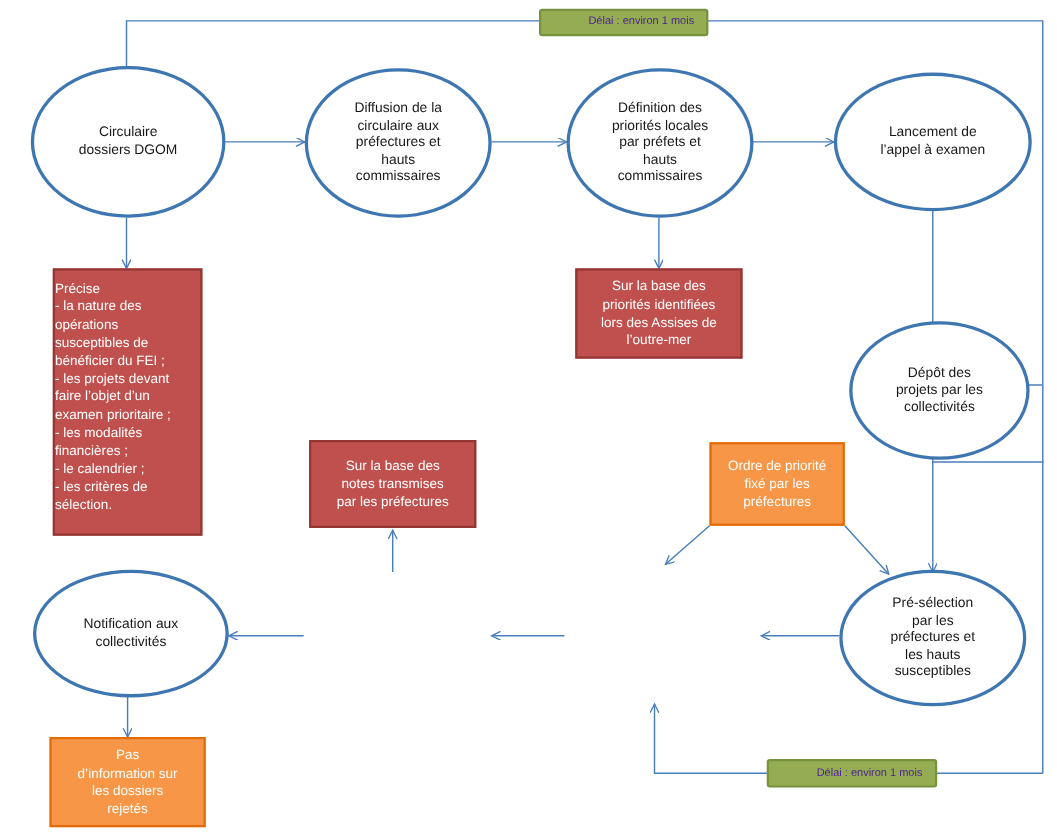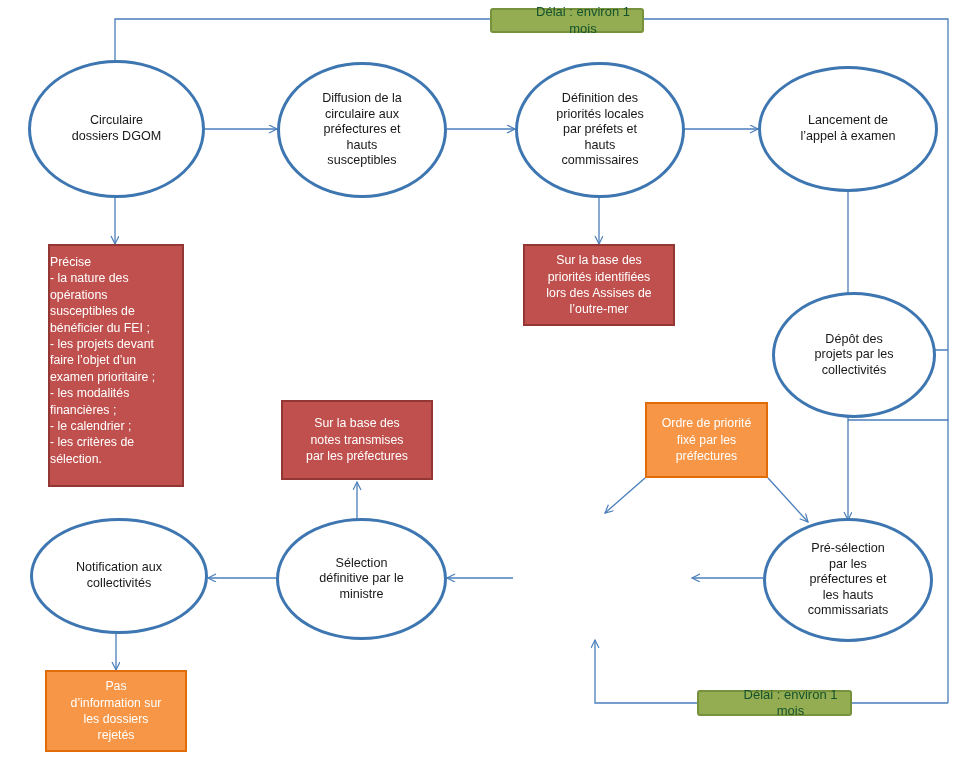--- a/index.html
+++ b/index.html
@@ -44,21 +44,21 @@
     line-height:16.4px;
     z-index:4;
   }
   .box .txt{white-space:pre-line;padding:0 6px;width:100%;}
   .box.red{background:#c0504d;border:2px solid #943734;}
   .box.red.left{ text-align:left; }
   .box.red.left .txt{text-align:left;padding-left:0;}
   .box.orange{background:#f79646;border:2px solid #e36c0a;}
   .box.green{
     background:#94ad52;border:2px solid #76923c;border-radius:3px;
-    font-size:13px;color:#14532d;padding-left:32px;
+    font-size:10px;color:#4c1d95;padding-left:32px;
   }
 </style>
 </head>
 <body>
 
 <div id="canvas">
 
   <svg class="wires" viewBox="0 0 961 762" xmlns="http://www.w3.org/2000/svg">
     <defs>
       <marker id="ah" markerWidth="12" markerHeight="12" refX="9" refY="4" orient="auto" markerUnits="userSpaceOnUse">
@@ -108,21 +108,21 @@
   <div class="node" style="left:28px;top:60px;width:177px;height:138px;">
     <span class="txt">Circulaire
 dossiers DGOM</span>
   </div>
 
   <div class="node" style="left:277px;top:62px;width:170px;height:136px;">
     <span class="txt">Diffusion de la
 circulaire  aux
 préfectures et
 hauts
-susceptibles</span>
+commissaires</span>
   </div>
 
   <div class="node" style="left:515px;top:62px;width:170px;height:136px;">
     <span class="txt">Définition des
 priorités locales
 par préfets et
 hauts
 commissaires</span>
   </div>
 
@@ -135,29 +135,24 @@
     <span class="txt">Dépôt des
 projets par les
 collectivités</span>
   </div>
 
   <div class="node" style="left:763px;top:518px;width:170px;height:124px;">
     <span class="txt">Pré-sélection
 par les
 préfectures et
 les hauts
-commissariats</span>
-  </div>
-
-
-  <div class="node" style="left:276px;top:518px;width:171px;height:122px;">
-    <span class="txt">Sélection
-définitive par le
-ministre</span>
-  </div>
+susceptibles</span>
+  </div>
+
+
 
   <div class="node" style="left:30px;top:518px;width:178px;height:116px;">
     <span class="txt">Notification aux
 collectivités</span>
   </div>
 
   <div class="box red left" style="left:48px;top:244px;width:136px;height:243px;align-items:flex-start;padding-top:8px;">
     <span class="txt">Précise
 - la nature des
 opérations

